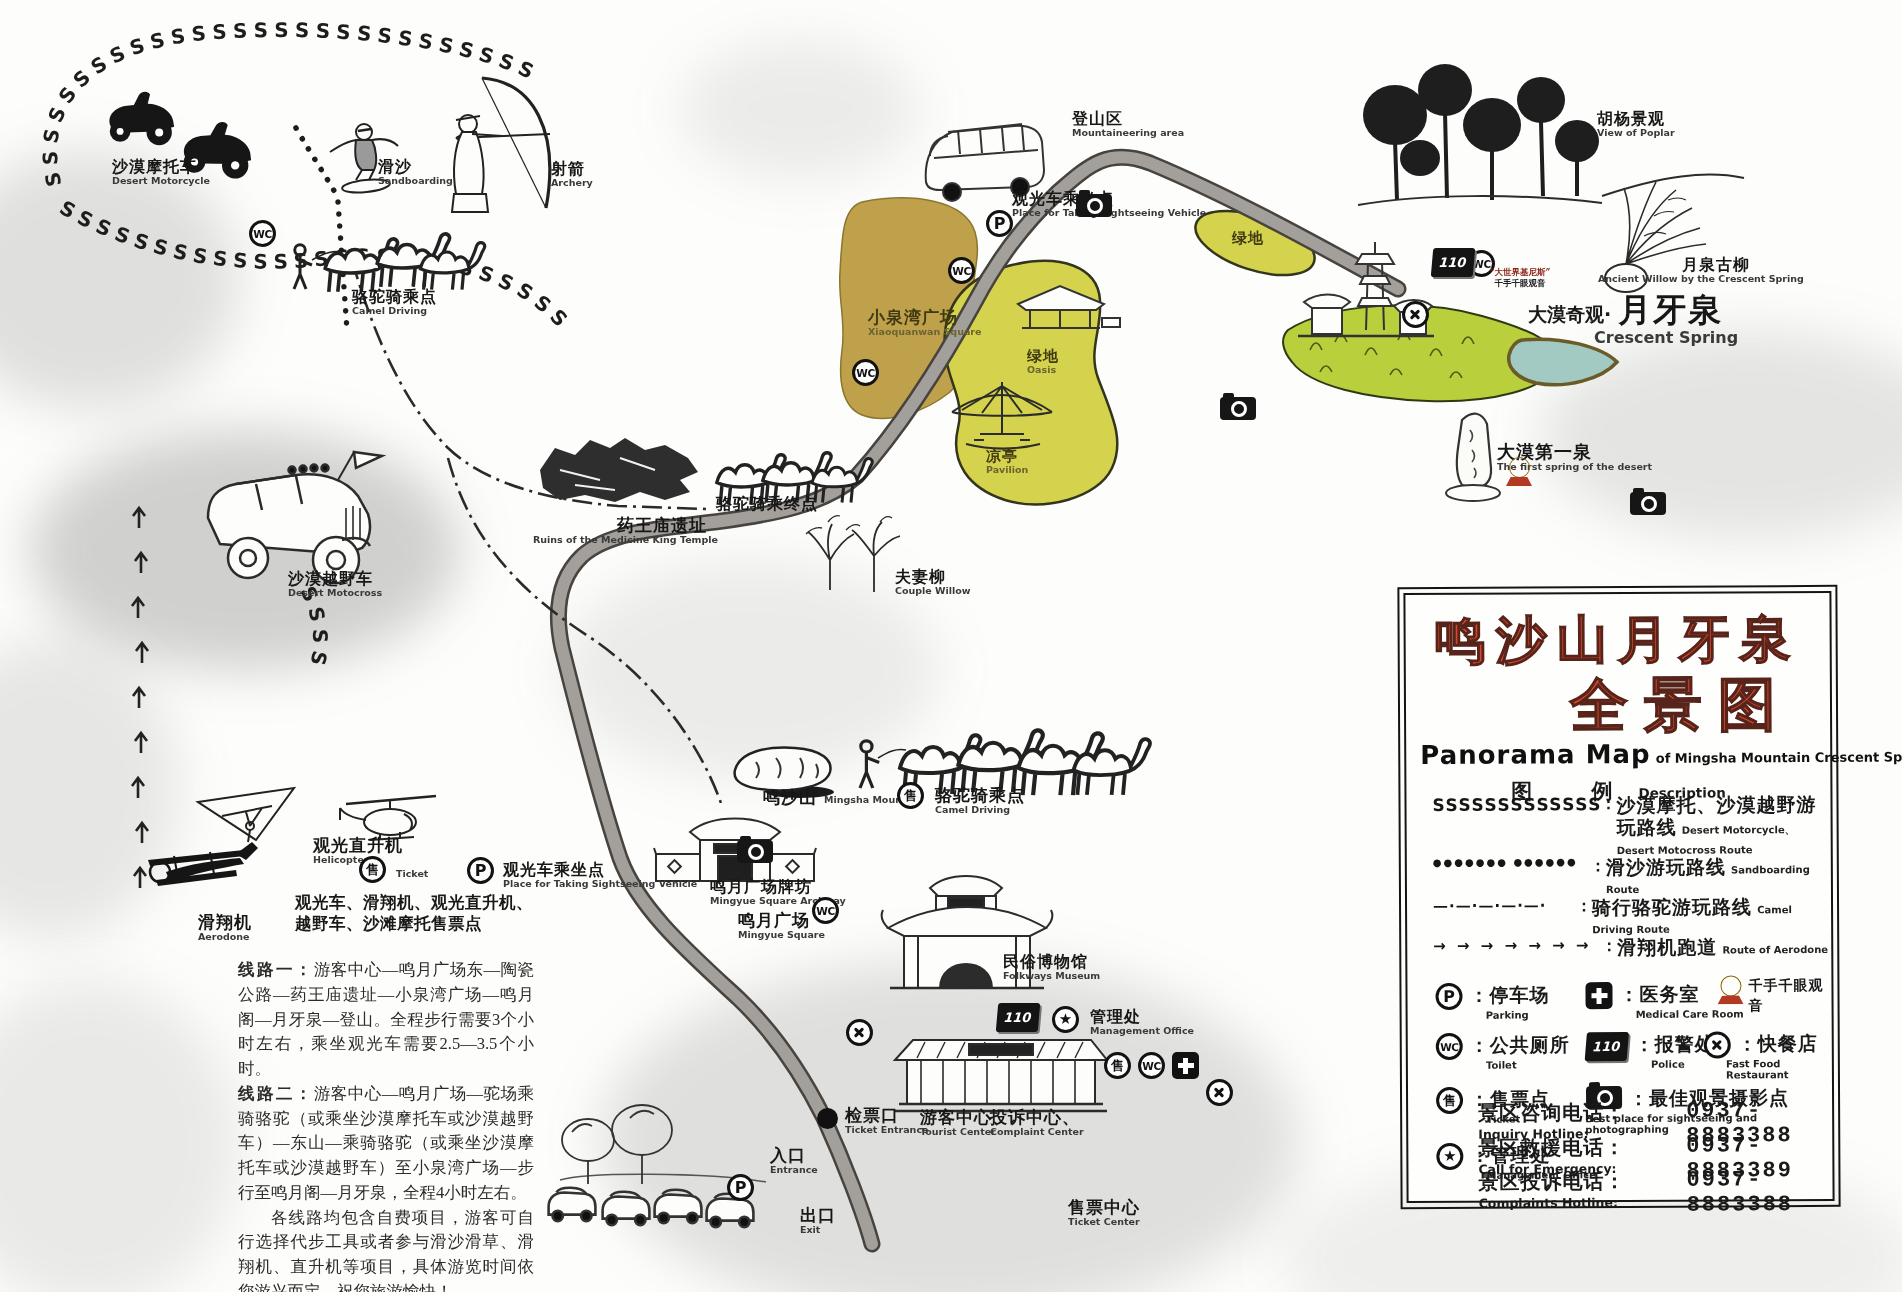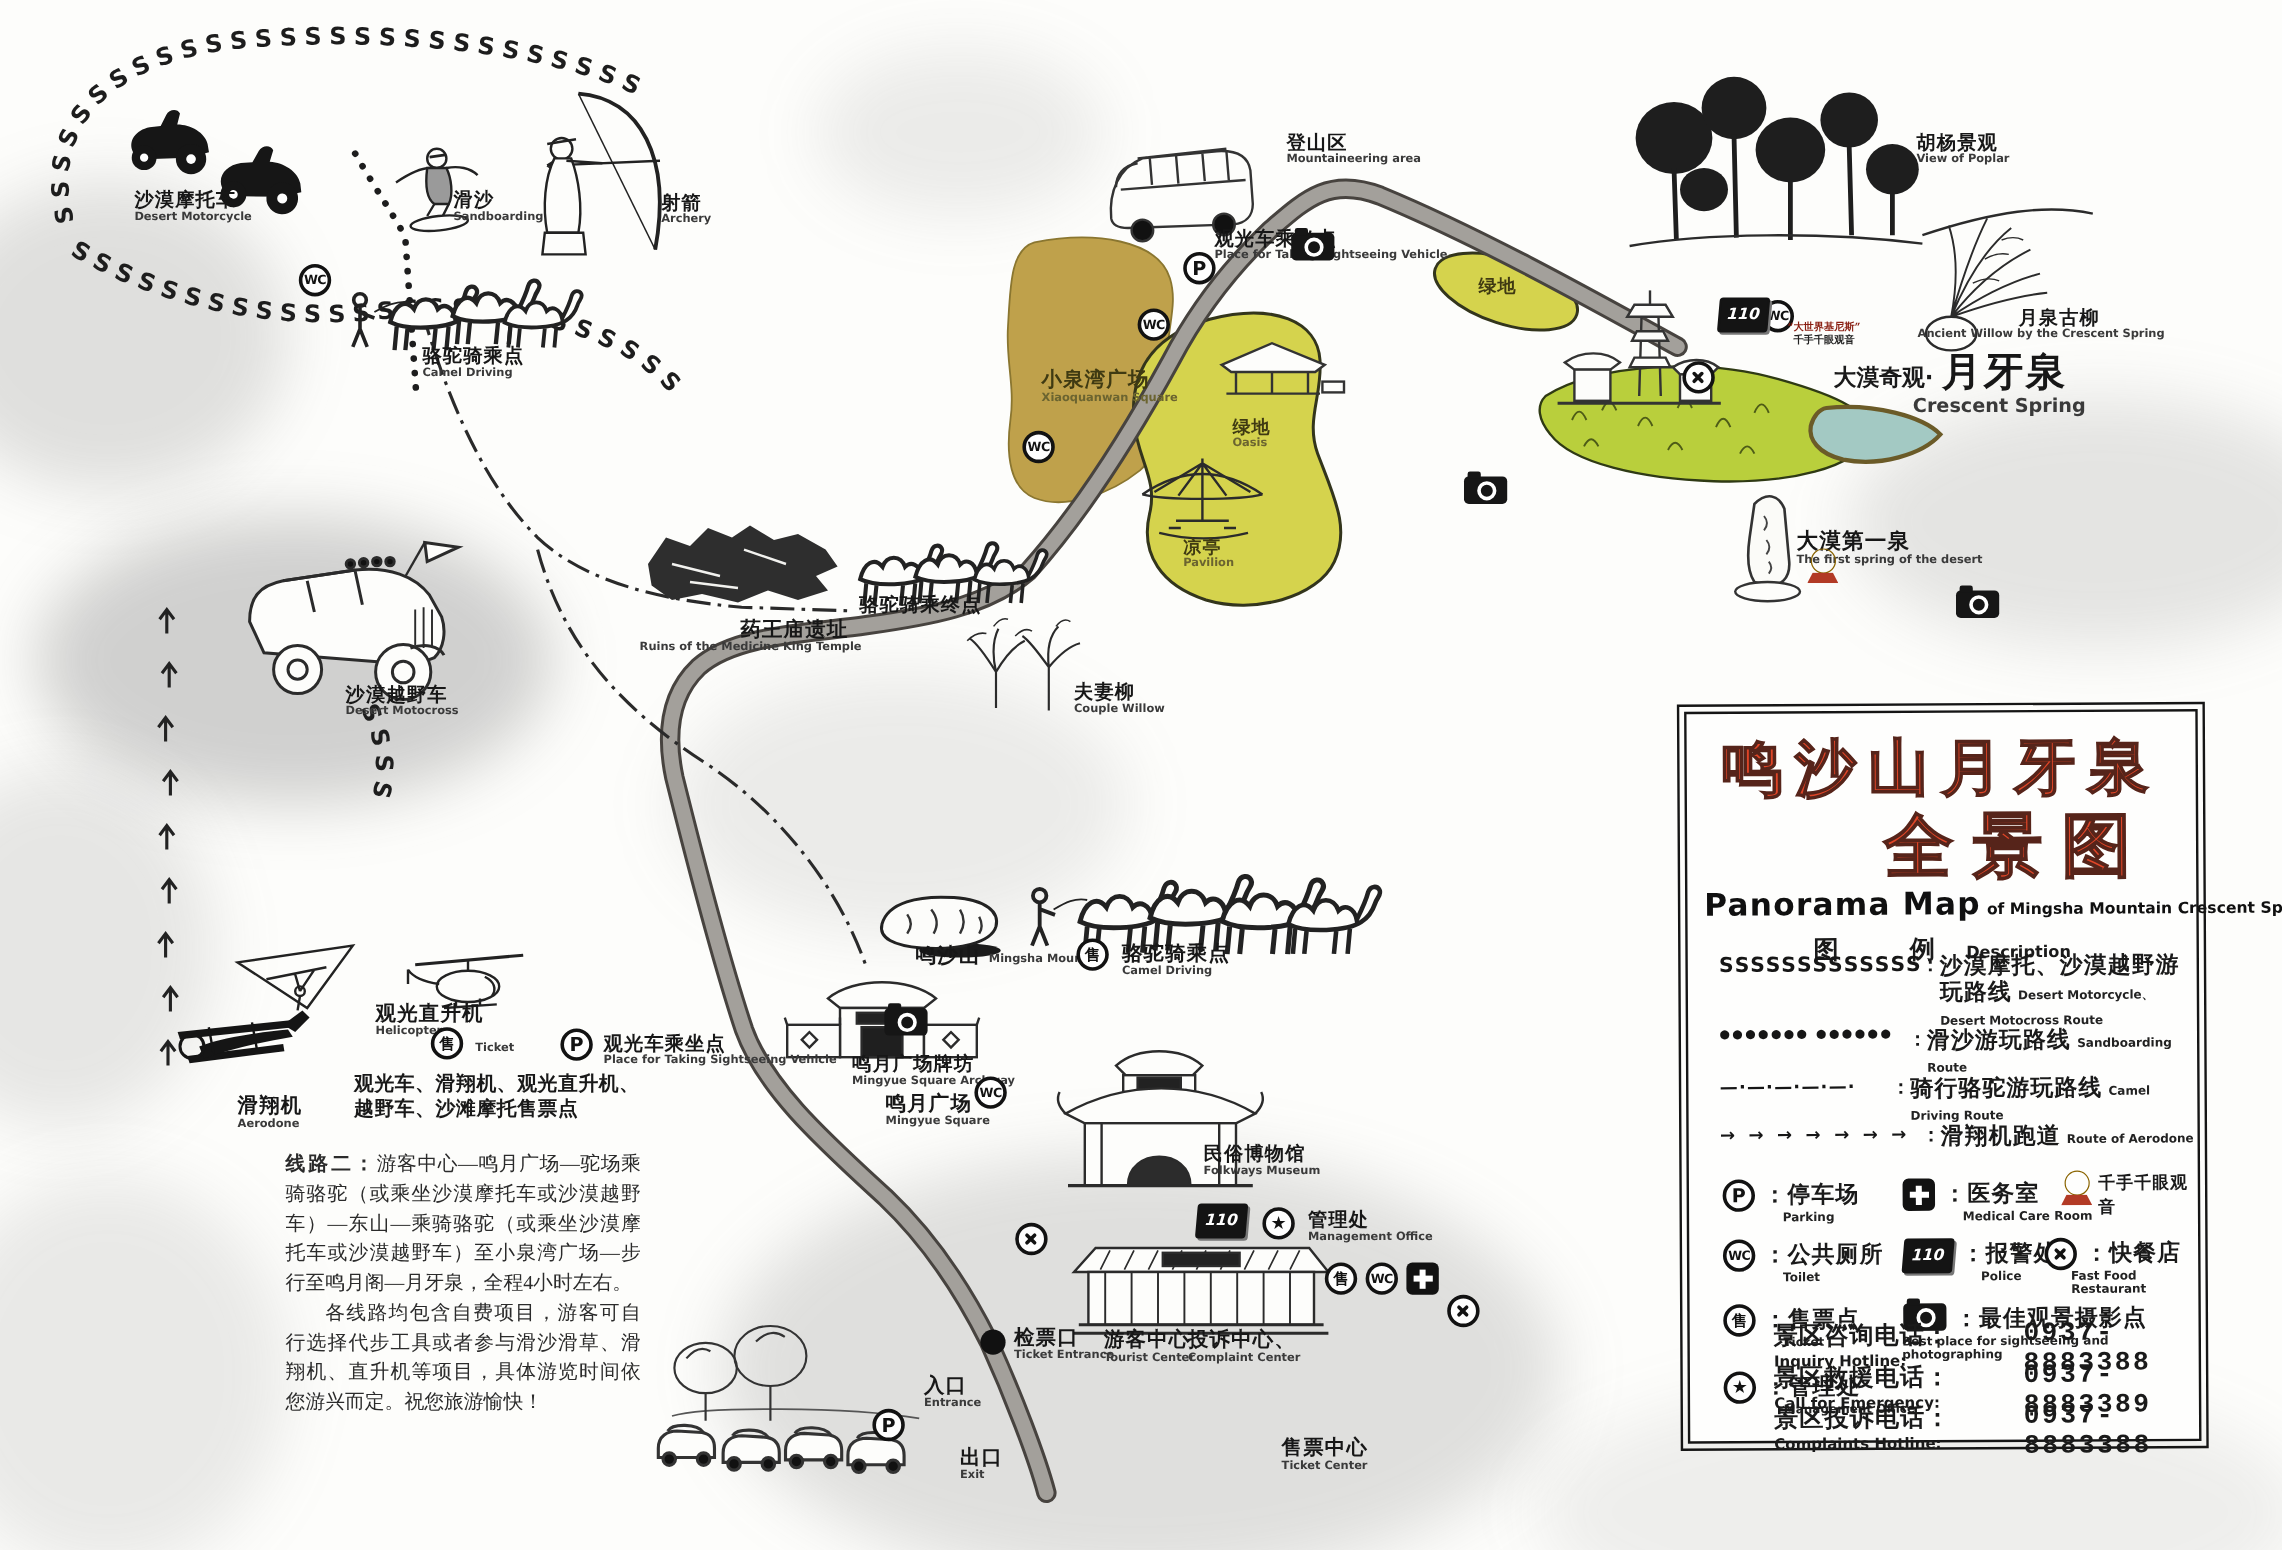--- a/index.html
+++ b/index.html
@@ -673,17 +673,18 @@
     <span class="zh">景区救援电话：</span>
     <span class="num">0937-8883389</span>
     <div class="en">Call for Emergency:</div></div>
   <div class="hot" style="top:574px;">
     <span class="zh">景区投诉电话：</span>
     <span class="num">0937-8883388</span>
     <div class="en">Complaints Hotline:</div></div>
 </div>
 
 <div id="notes">
+  <p><span class="lead">线路一：</span><span>游客中心—鸣月广场东—陶瓷公路—药王庙遗址—小泉湾广场—鸣月阁—月牙泉—登山。全程步行需要3个小时左右，乘坐观光车需要2.5—3.5个小时。</span></p>
   <p><span class="lead">线路二：</span><span>游客中心—鸣月广场—驼场乘骑骆驼（或乘坐沙漠摩托车或沙漠越野车）—东山—乘骑骆驼（或乘坐沙漠摩托车或沙漠越野车）至小泉湾广场—步行至鸣月阁—月牙泉，全程4小时左右。</span></p>
   <p class="ind"><span>各线路均包含自费项目，游客可自行选择代步工具或者参与滑沙滑草、滑翔机、直升机等项目，具体游览时间依您游兴而定。祝您旅游愉快！</span></p>
 </div>
 
 </div>
 
 </body></html>

